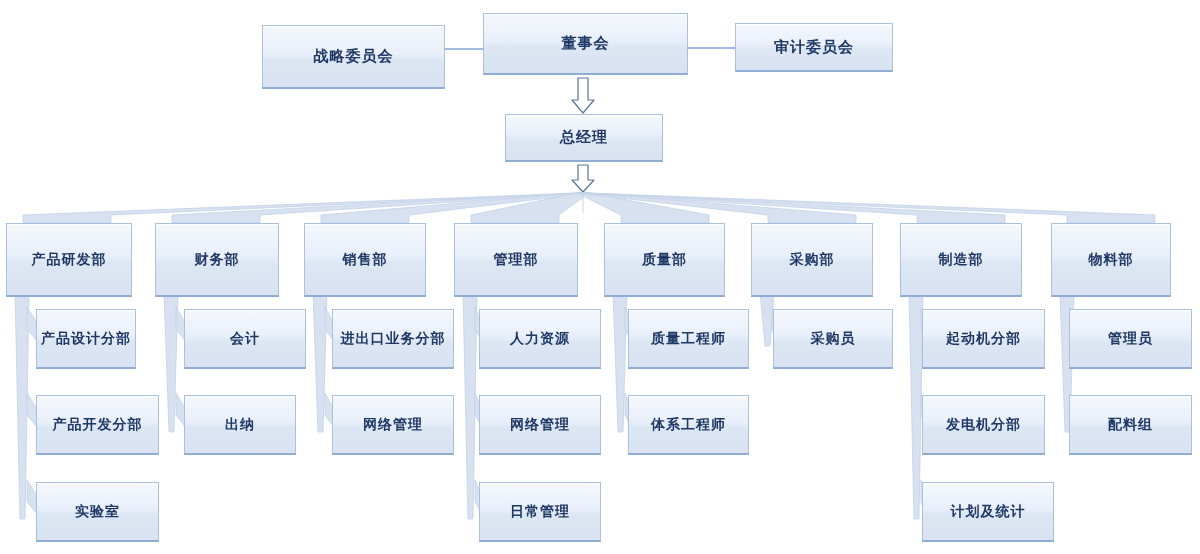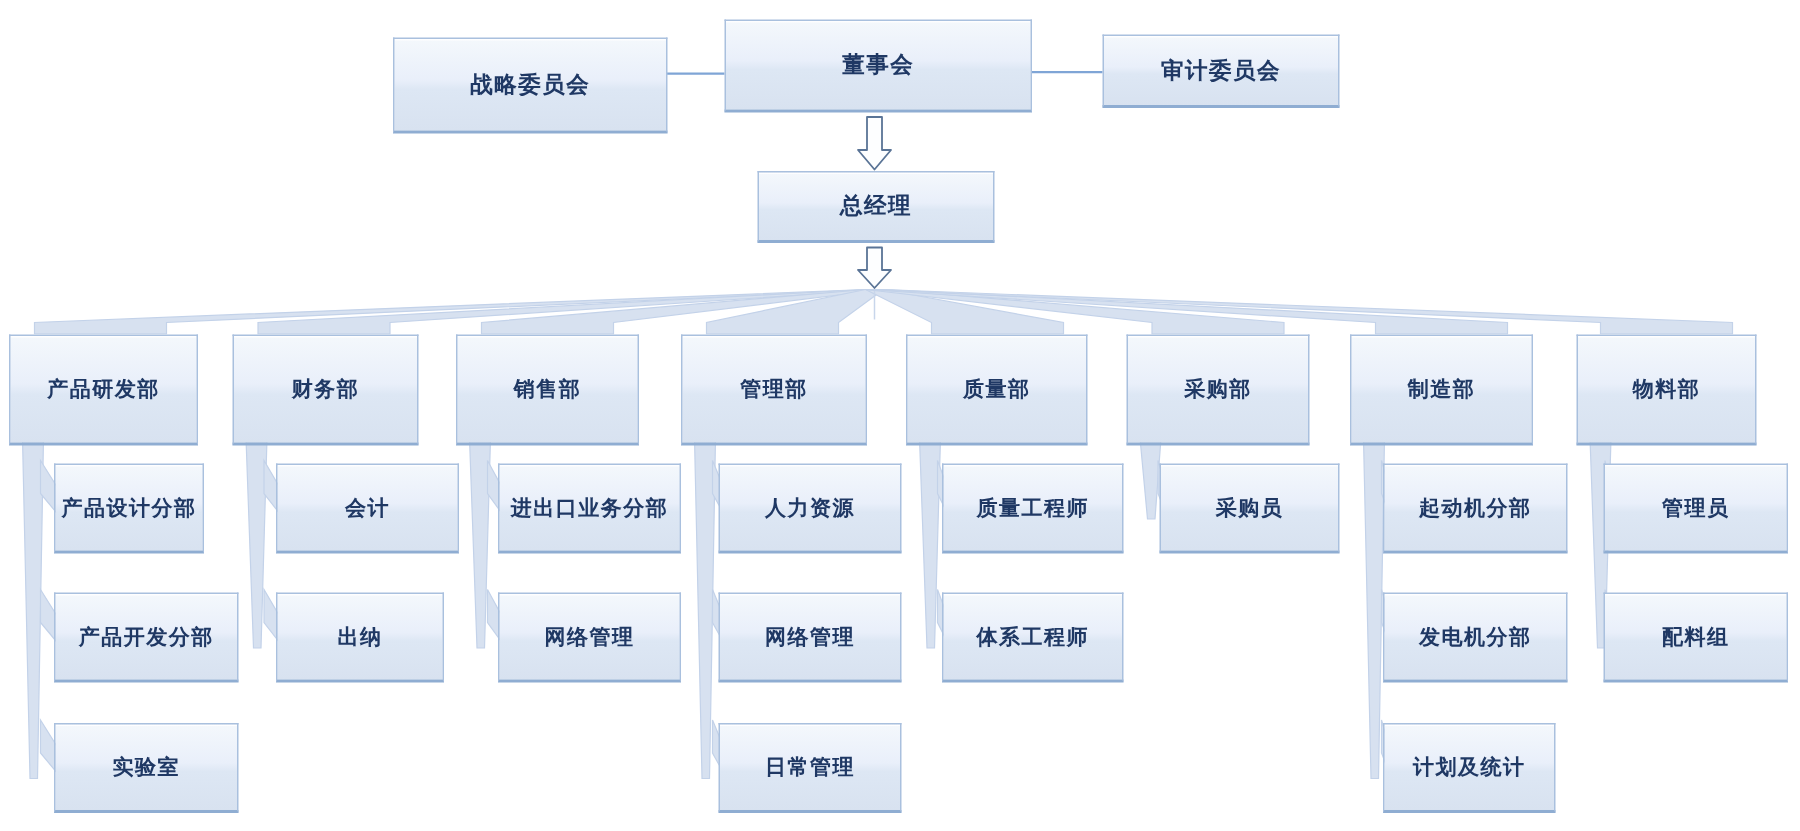--- a/index.html
+++ b/index.html
@@ -105,18 +105,18 @@
   <div class="node" style="left:479px;top:395px;width:122px;height:60px;">网络管理</div>
   <div class="node" style="left:479px;top:482px;width:122px;height:60px;">日常管理</div>
 
   <div class="node" style="left:628px;top:309px;width:121px;height:60px;">质量工程师</div>
   <div class="node" style="left:628px;top:395px;width:121px;height:60px;">体系工程师</div>
 
   <div class="node" style="left:773px;top:309px;width:120px;height:60px;">采购员</div>
 
   <div class="node" style="left:922px;top:309px;width:123px;height:60px;">起动机分部</div>
   <div class="node" style="left:922px;top:395px;width:123px;height:60px;">发电机分部</div>
-  <div class="node" style="left:922px;top:482px;width:115px;height:60px;">计划及统计</div>
+  <div class="node" style="left:922px;top:482px;width:132px;height:60px;">计划及统计</div>
 
   <div class="node" style="left:1069px;top:309px;width:123px;height:60px;">管理员</div>
   <div class="node" style="left:1069px;top:395px;width:123px;height:60px;">配料组</div>
 
 </div>
 
 </body></html>

